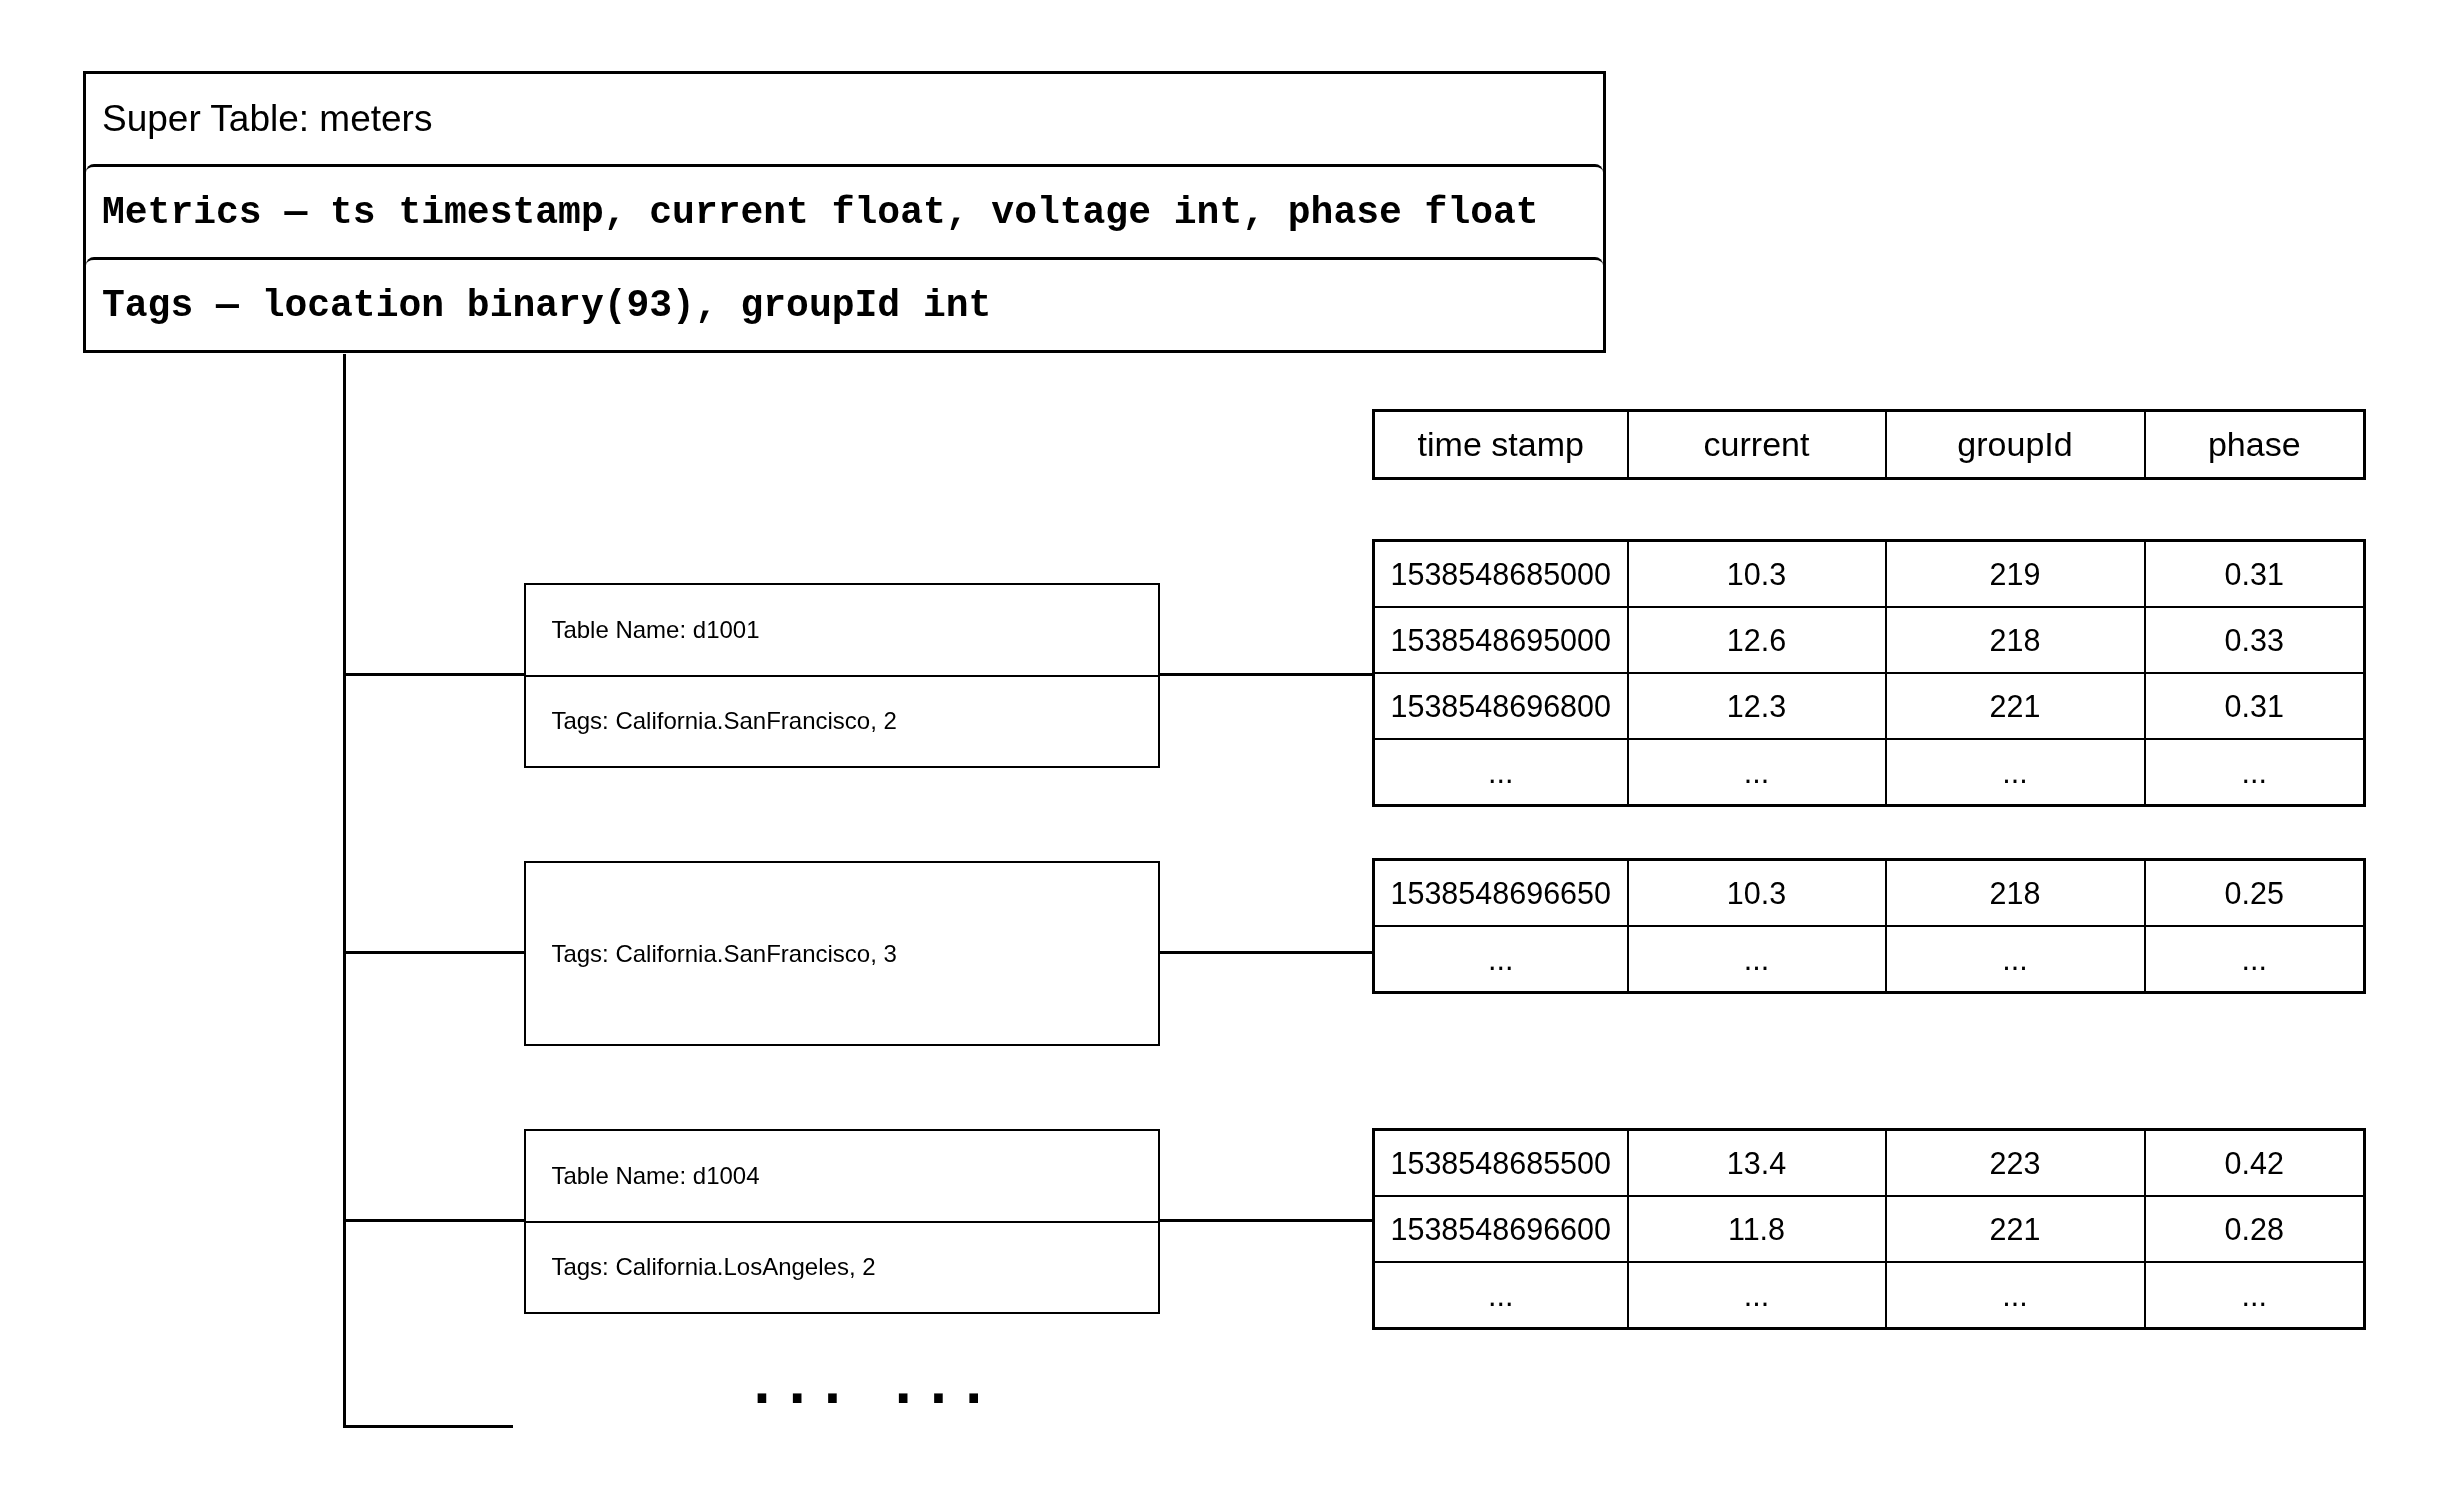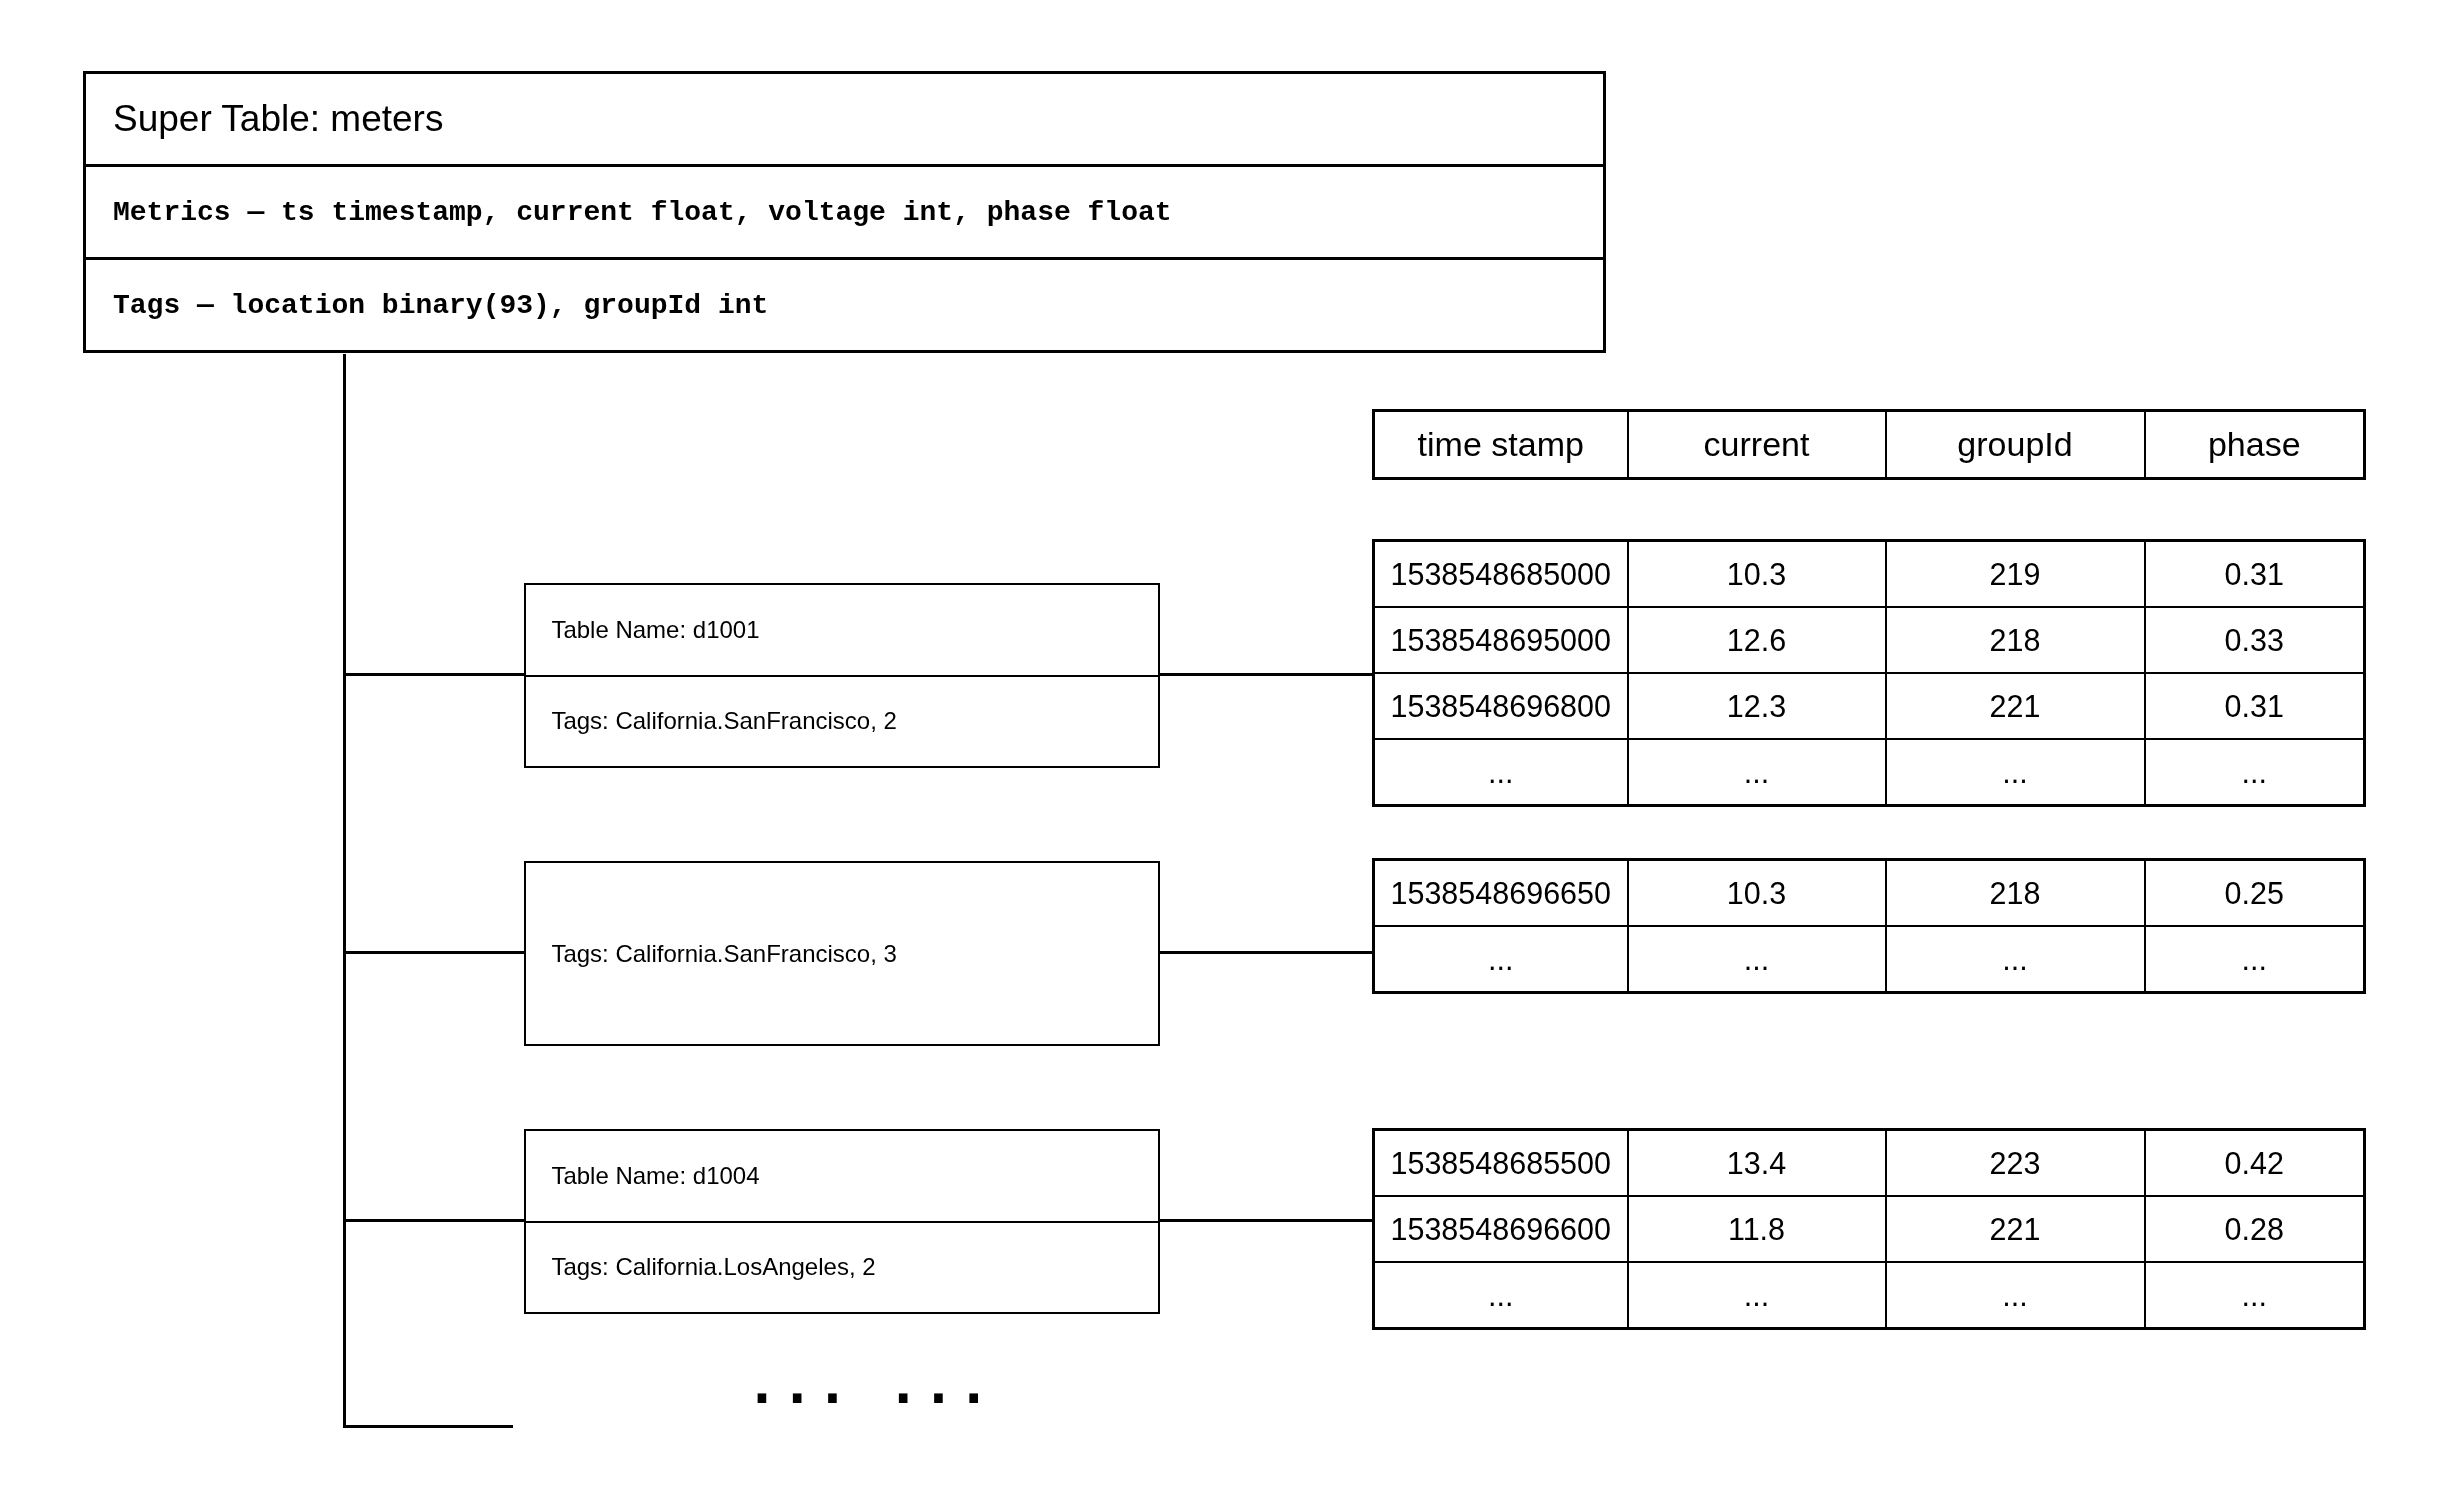--- a/index.html
+++ b/index.html
@@ -27,30 +27,31 @@
     border: 3.4px solid #000;
     box-sizing: border-box;
     display: flex;
     flex-direction: column;
     background: #fff;
   }
   .stable-row {
     flex: 1;
     display: flex;
     align-items: center;
-    padding-left: 27px;
-    box-sizing: border-box;
+    padding-left: 16px;
+    box-sizing: border-box;
+    border-radius: 8px;
   }
   .stable-row + .stable-row { border-top: 3.4px solid #000; }
   .stable-row.title {
     font-size: 37px;
     font-family: "Liberation Sans", sans-serif;
   }
   .stable-row.mono {
-    font-size: 28px;
+    font-size: 38px;
     font-family: "Liberation Mono", "DejaVu Sans Mono", monospace;
     font-weight: bold;
     letter-spacing: 0px;
     white-space: nowrap;
   }
 
   
   .line {
     position: absolute;
     background: #000;

